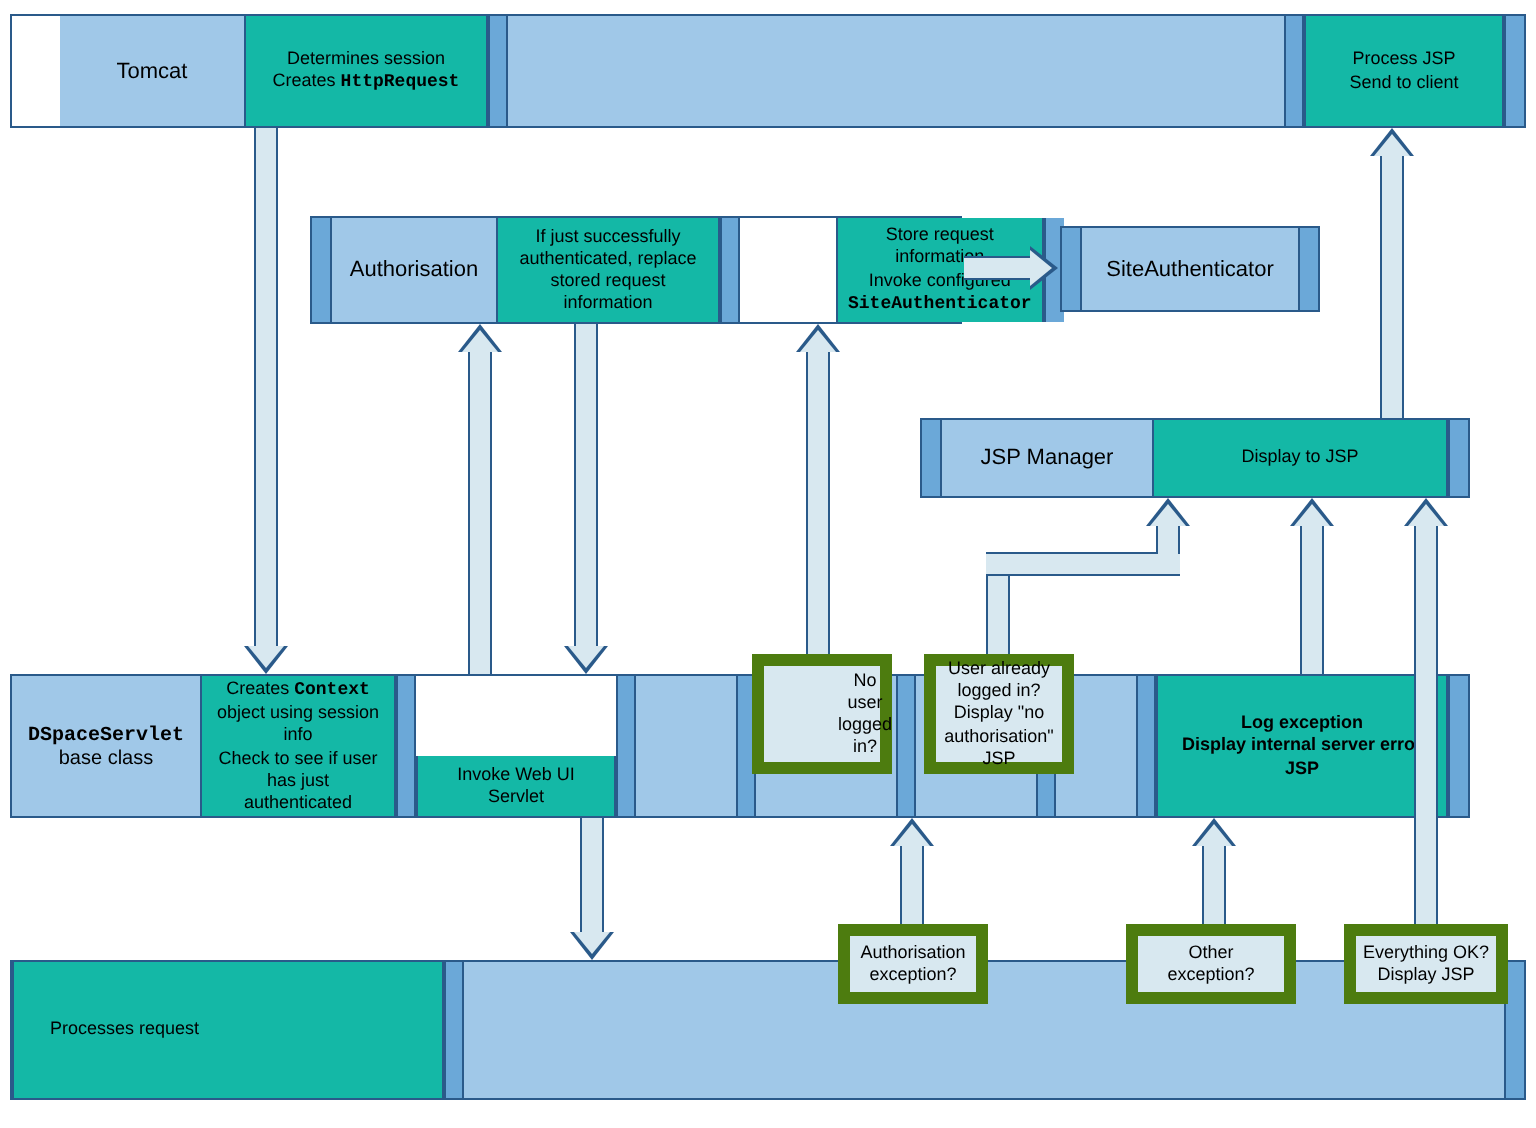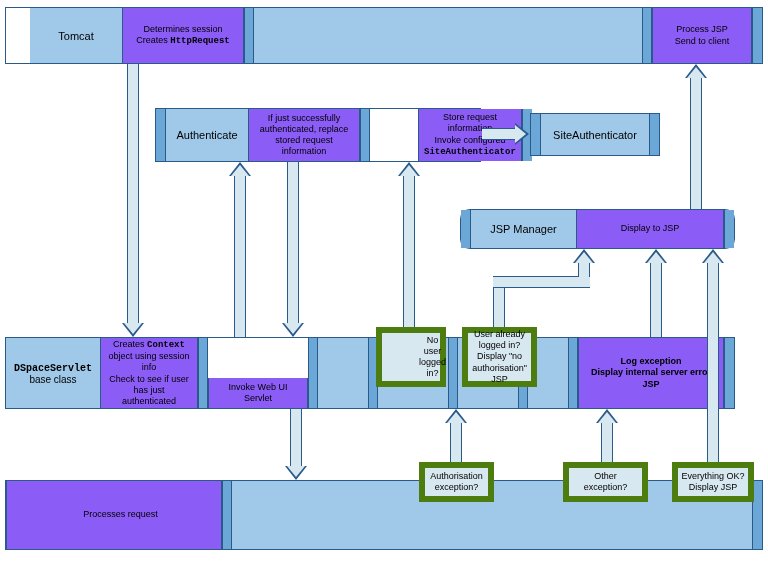--- a/index.html
+++ b/index.html
@@ -2,21 +2,21 @@
 <html><head>
 <meta charset="utf-8">
 <style>
   * { box-sizing: border-box; margin: 0; padding: 0; }
   body { font-family: Arial, sans-serif; font-size: 10px; background: #fff; width: 768px; height: 564px; position: relative; }
   .bar { position: absolute; border: 1px solid #2a5a8a; display: flex; align-items: stretch; }
   .bar-mid { background: #a0c8e8; }
   .bar-end { background: #6ba8d8; width: 10px; flex: 0 0 10px; border-left: 1px solid #2a5a8a; border-right: 1px solid #2a5a8a; }
   .bar-end:first-child { border-left: none; }
   .bar-end:last-child { border-right: none; }
-  .box { background: #8b5cf6; border: 1px solid #2a5a8a; border-top: none; border-bottom: none; display: flex; align-items: center; justify-content: center; text-align: center; padding: 3px 5px; font-size: 9px; line-height: 1.25; }
+  .box { background: #14b8a6; border: 1px solid #2a5a8a; border-top: none; border-bottom: none; display: flex; align-items: center; justify-content: center; text-align: center; padding: 3px 5px; font-size: 9px; line-height: 1.25; }
   .label { display: flex; align-items: center; justify-content: center; background: #a0c8e8; font-size: 11px; font-weight: normal; padding: 0 6px; }
   .float-box { position: absolute; background: #d8e8f0; border: 6px solid #4d7c0f; display: flex; align-items: center; justify-content: center; text-align: center; padding: 3px; font-size: 9px; line-height: 1.25; }
   .mono { font-family: "Courier New", monospace; font-size: 9px; }
   .mono-b { font-family: "Courier New", monospace; font-size: 9px; font-weight: bold; }
   .arrow { position: absolute; }
   .arrow .shaft-v { position: absolute; background: #d8e8f0; border-left: 1px solid #2a5a8a; border-right: 1px solid #2a5a8a; }
   .arrow .shaft-h { position: absolute; background: #d8e8f0; border-top: 1px solid #2a5a8a; border-bottom: 1px solid #2a5a8a; }
   .arrow .head-down { position: absolute; width: 0; height: 0; border-left: 11px solid transparent; border-right: 11px solid transparent; border-top: 14px solid #2a5a8a; }
   .arrow .head-down::after { content: ""; position: absolute; left: -9px; top: -14px; width: 0; height: 0; border-left: 9px solid transparent; border-right: 9px solid transparent; border-top: 11px solid #d8e8f0; }
   .arrow .head-up { position: absolute; width: 0; height: 0; border-left: 11px solid transparent; border-right: 11px solid transparent; border-bottom: 14px solid #2a5a8a; }
@@ -39,41 +39,41 @@
   <div class="bar-end" data-name="cap"></div>
   <div class="box" data-name="tomcat-box-process" style="flex:0 0 100px;">
     <div><span data-name="t">Process JSP</span><br><span data-name="t">Send to client</span></div>
   </div>
   <div class="bar-end" data-name="cap"></div>
 </div>
 
 <div class="bar" data-name="authenticate-row" style="left:155px; top:108px; width:326px; height:54px;">
   <div class="bar-end" data-name="cap"></div>
   <div class="label" data-name="auth-label" style="flex:0 0 82px;">
-      <span data-name="t">Authenticate</span>
+      <span data-name="t">Authorisation</span>
     </div>
   <div class="box" data-name="auth-box-replace" style="flex:0 0 112px;">
       <span data-name="t">If just successfully authenticated, replace stored request information</span>
     </div>
   <div class="bar-end" data-name="cap"></div>
   <div class="box" data-name="auth-box-store" style="flex:1 1 auto;margin-left:48px;">
     <div><span data-name="t">Store request information</span><br><span data-name="t">Invoke configured</span><br><span class="mono-b" data-name="t">SiteAuthenticator</span></div>
   </div>
   <div class="bar-end" data-name="cap"></div>
 </div>
 
 <div class="bar" data-name="site-authenticator-box" style="left:530px; top:113px; width:130px; height:43px;">
   <div class="bar-end" data-name="cap"></div>
   <div class="label" data-name="site-auth-label" style="flex:1 1 auto; justify-content:center;">
       <span data-name="t">SiteAuthenticator</span>
     </div>
   <div class="bar-end" data-name="cap"></div>
 </div>
 
-<div class="bar" data-name="jsp-manager-row" style="left:460px; top:209px; width:275px; height:40px;border-radius:10px;">
+<div class="bar" data-name="jsp-manager-row" style="left:460px; top:209px; width:275px; height:40px;">
   <div class="bar-end" data-name="cap"></div>
   <div class="label" data-name="jsp-label" style="flex:0 0 105px;">
       <span data-name="t">JSP Manager</span>
     </div>
   <div class="box" data-name="jsp-box-forward" style="flex:1 1 auto;">
       <span data-name="t">Display to JSP</span>
     </div>
   <div class="bar-end" data-name="cap"></div>
 </div>
 
@@ -105,21 +105,21 @@
 </div>
 
 <div class="float-box" data-name="dspace-box-nouser" style="left:376px; top:327px; width:70px; height:60px;padding-left:46px;">
     <span data-name="t">No user logged in?</span>
   </div>
 <div class="float-box" data-name="dspace-box-userlogged" style="left:462px; top:327px; width:75px; height:60px;">
     <span data-name="t">User already logged in? Display "no authorisation" JSP</span>
   </div>
 
 <div class="bar" data-name="webui-row" style="left:5px; top:480px; width:758px; height:70px;">
-  <div class="box" data-name="webui-box-process" style="flex:0 0 216px; justify-content:center; padding-left:18px;">
+  <div class="box" data-name="webui-box-process" style="flex:0 0 216px; justify-content:flex-start; padding-left:18px;">
       <span data-name="t">Processes request</span>
     </div>
   <div class="bar-end" data-name="cap"></div>
   <div class="bar-mid" style="flex:1 1 auto;" data-name="spacer"></div>
   <div class="bar-end" data-name="cap"></div>
 </div>
 
 <div class="float-box" data-name="webui-box-authexc" style="left:419px; top:462px; width:75px; height:40px;">
     <span data-name="t">Authorisation exception?</span>
   </div>

